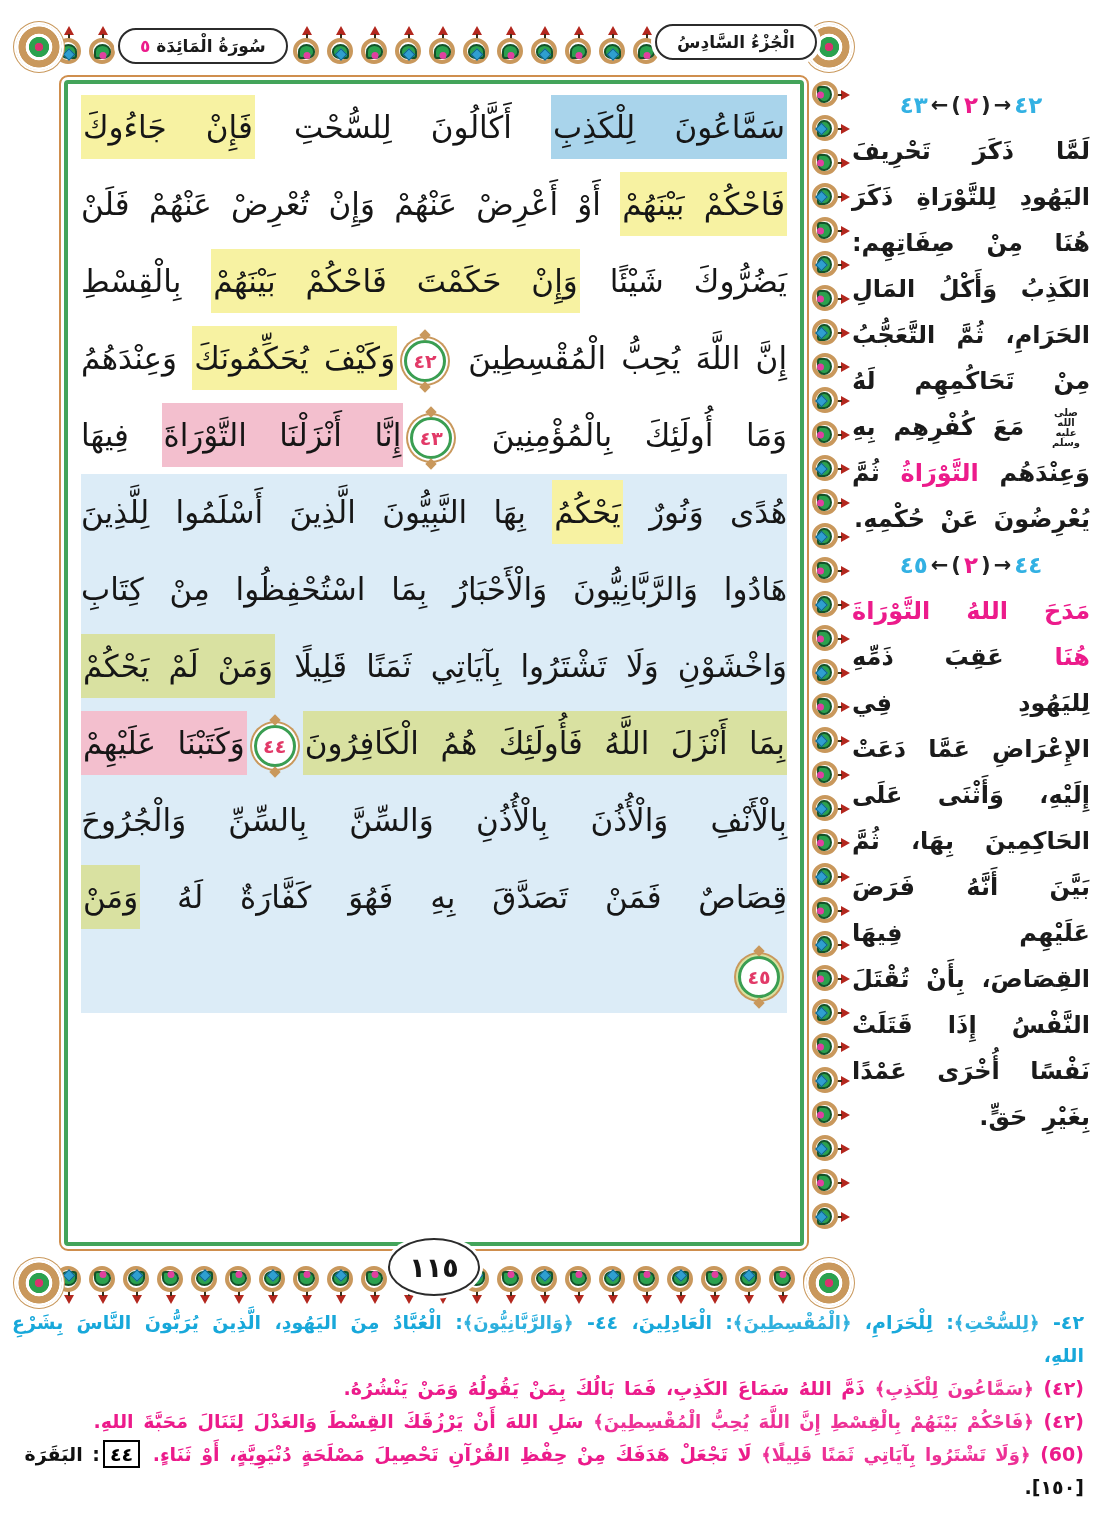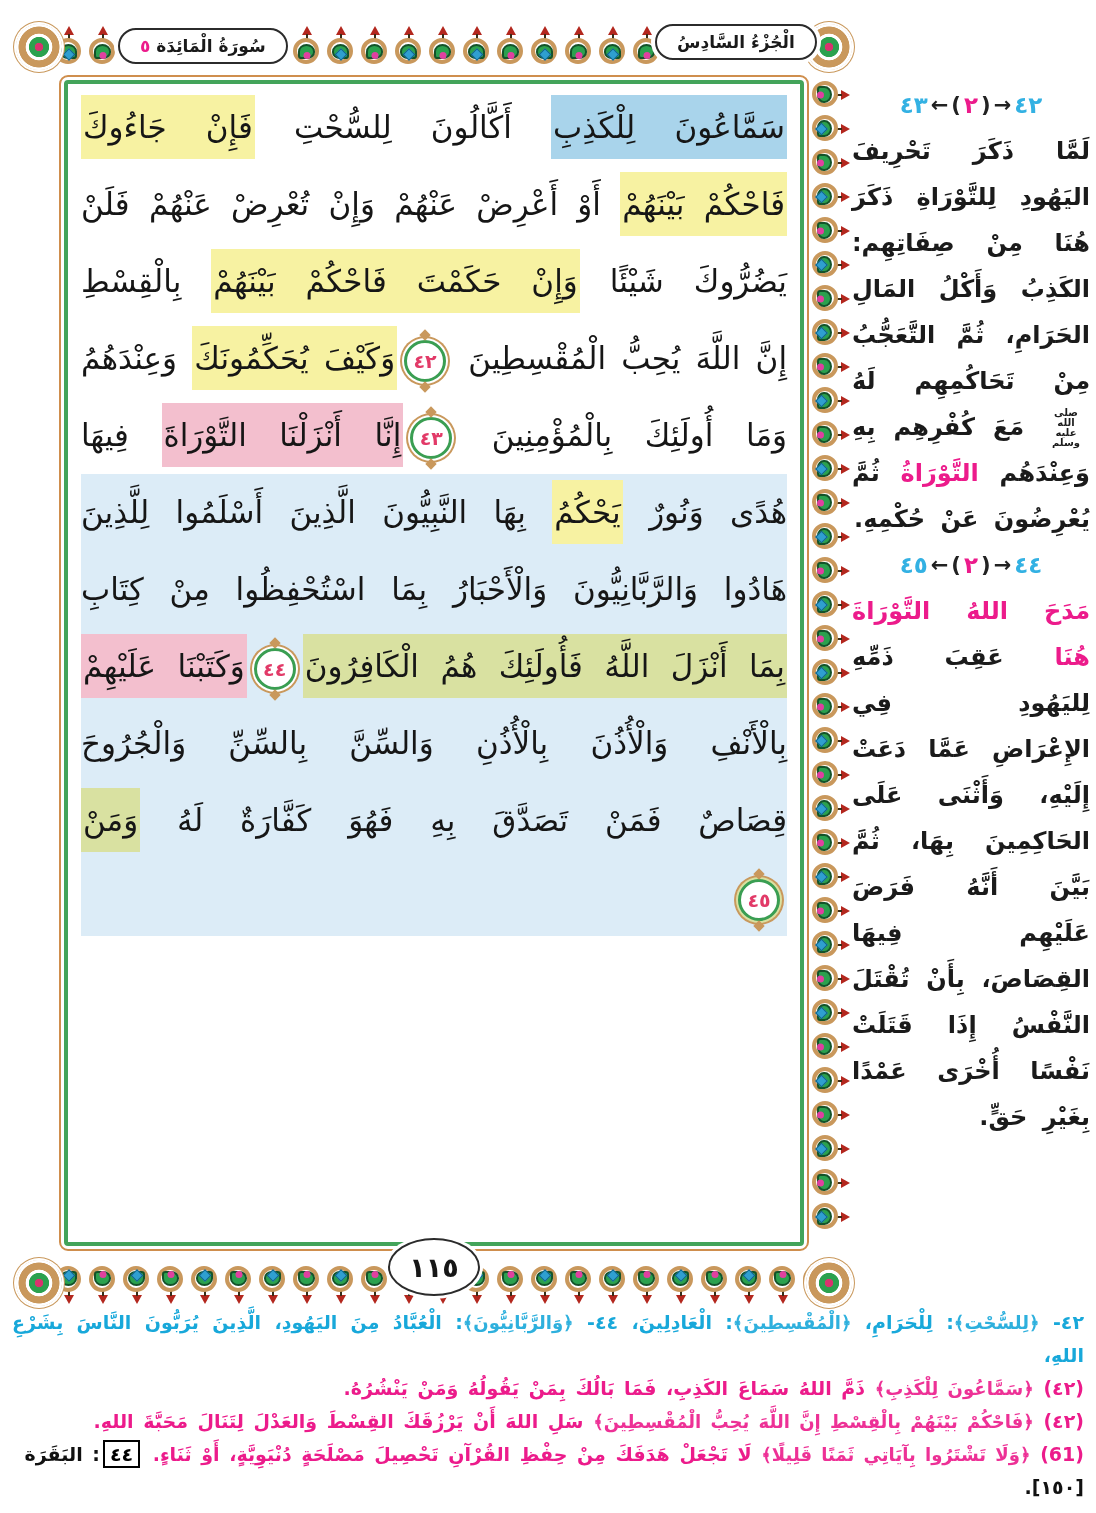--- a/index.html
+++ b/index.html
@@ -946,20 +946,21 @@
         <div class="qline" dir="rtl"><span class="hl hl-yellow">فَاحْكُمْ بَيْنَهُمْ</span><span> أَوْ أَعْرِضْ عَنْهُمْ وَإِنْ تُعْرِضْ عَنْهُمْ فَلَنْ</span></div>
         <div class="qline" dir="rtl"><span>يَضُرُّوكَ شَيْئًا </span><span class="hl hl-yellow">وَإِنْ حَكَمْتَ فَاحْكُمْ بَيْنَهُمْ</span><span> بِالْقِسْطِ</span></div>
         <div class="qline" dir="rtl"><span>إِنَّ اللَّهَ يُحِبُّ الْمُقْسِطِينَ </span><span class="verse">
             <span class="vnum">٤٢</span>
           </span><span class="hl hl-yellow">وَكَيْفَ يُحَكِّمُونَكَ</span><span> وَعِنْدَهُمُ</span></div>
         <div class="qline" dir="rtl"><span class="wash-patch" style="width: 130px;"></span><span>وَمَا أُولَئِكَ بِالْمُؤْمِنِينَ </span><span class="verse">
             <span class="vnum">٤٣</span>
           </span><span class="hl hl-pink">إِنَّا أَنْزَلْنَا التَّوْرَاةَ</span><span> فِيهَا</span></div>
         <div class="qline wash" dir="rtl"><span>هُدًى وَنُورٌ </span><span class="hl hl-yellow">يَحْكُمُ</span><span> بِهَا النَّبِيُّونَ الَّذِينَ أَسْلَمُوا لِلَّذِينَ</span></div>
         <div class="qline wash" dir="rtl"><span>هَادُوا وَالرَّبَّانِيُّونَ وَالْأَحْبَارُ بِمَا اسْتُحْفِظُوا مِنْ كِتَابِ</span></div>
+        <div class="qline wash" dir="rtl"><span>وَاخْشَوْنِ وَلَا تَشْتَرُوا بِآيَاتِي ثَمَنًا قَلِيلًا </span><span class="hl hl-green">وَمَنْ لَمْ يَحْكُمْ</span></div>
         <div class="qline wash" dir="rtl"><span class="hl hl-green">بِمَا أَنْزَلَ اللَّهُ فَأُولَئِكَ هُمُ الْكَافِرُونَ</span><span class="verse">
             <span class="vnum">٤٤</span>
           </span><span class="hl hl-pink">وَكَتَبْنَا عَلَيْهِمْ</span></div>
         <div class="qline wash" dir="rtl"><span>بِالْأَنْفِ وَالْأُذُنَ بِالْأُذُنِ وَالسِّنَّ بِالسِّنِّ وَالْجُرُوحَ</span></div>
         <div class="qline wash" dir="rtl"><span>قِصَاصٌ فَمَنْ تَصَدَّقَ بِهِ فَهُوَ كَفَّارَةٌ لَهُ </span><span class="hl hl-green">وَمَنْ</span></div>
         <div class="qline wash" dir="rtl"><span class="verse hl-green">
             <span class="vnum">٤٥</span>
           </span></div>
       </div>
   </div>
@@ -997,14 +998,14 @@
     <span class="arrow">→</span>
     <span class="num">٤٤</span>
   </div>
   <div class="margin-p" id="margin-para-2"><span class="c-magenta">مَدَحَ اللهُ التَّوْرَاةَ هُنَا</span><span> عَقِبَ ذَمِّهِ لِليَهُودِ فِي الإِعْرَاضِ عَمَّا دَعَتْ إِلَيْهِ، وَأَثْنَى عَلَى الحَاكِمِينَ بِهَا، ثُمَّ بَيَّنَ أَنَّهُ فَرَضَ عَلَيْهِم فِيهَا القِصَاصَ، بِأَنْ تُقْتَلَ النَّفْسُ إِذَا قَتَلَتْ نَفْسًا أُخْرَى عَمْدًا بِغَيْرِ حَقٍّ.</span></div>
 </div>
 
 <div class="footnotes" id="footnotes">
     <div class="fn c-cyan fn-justify"><span>٤٢- </span><span class="fn-quote">﴿لِلسُّحْتِ﴾</span><span>: لِلْحَرَامِ، </span><span class="fn-quote">﴿الْمُقْسِطِينَ﴾</span><span>: الْعَادِلِينَ، ٤٤- </span><span class="fn-quote">﴿وَالرَّبَّانِيُّونَ﴾</span><span>: الْعُبَّادُ مِنَ اليَهُودِ، الَّذِينَ يُرَبُّونَ النَّاسَ بِشَرْعِ اللهِ،</span></div>
     <div class="fn c-magenta"><span>(٤٢) </span><span class="fn-quote">﴿سَمَّاعُونَ لِلْكَذِبِ﴾</span><span> ذَمَّ اللهُ سَمَاعَ الكَذِبِ، فَمَا بَالُكَ بِمَنْ يَقُولُهُ وَمَنْ يَنْشُرُهُ.</span></div>
     <div class="fn c-magenta"><span>(٤٢) </span><span class="fn-quote">﴿فَاحْكُمْ بَيْنَهُمْ بِالْقِسْطِ إِنَّ اللَّهَ يُحِبُّ الْمُقْسِطِينَ﴾</span><span> سَلِ اللهَ أَنْ يَرْزُقَكَ القِسْطَ وَالعَدْلَ لِتَنَالَ مَحَبَّةَ اللهِ.</span></div>
-    <div class="fn c-magenta"><span>(61) </span><span class="fn-quote">﴿وَلَا تَشْتَرُوا بِآيَاتِي ثَمَنًا قَلِيلًا﴾</span><span> لَا تَجْعَلْ هَدَفَكَ مِنْ حِفْظِ القُرْآنِ تَحْصِيلَ مَصْلَحَةٍ دُنْيَوِيَّةٍ، أَوْ ثَنَاءٍ. </span><span class="fn-box">٤٤</span><span class="c-black">: البَقَرَة [١٥٠].</span></div>
+    <div class="fn c-magenta"><span>(60) </span><span class="fn-quote">﴿وَلَا تَشْتَرُوا بِآيَاتِي ثَمَنًا قَلِيلًا﴾</span><span> لَا تَجْعَلْ هَدَفَكَ مِنْ حِفْظِ القُرْآنِ تَحْصِيلَ مَصْلَحَةٍ دُنْيَوِيَّةٍ، أَوْ ثَنَاءٍ. </span><span class="fn-box">٤٤</span><span class="c-black">: البَقَرَة [١٥٠].</span></div>
   </div>
 
 </body></html>

